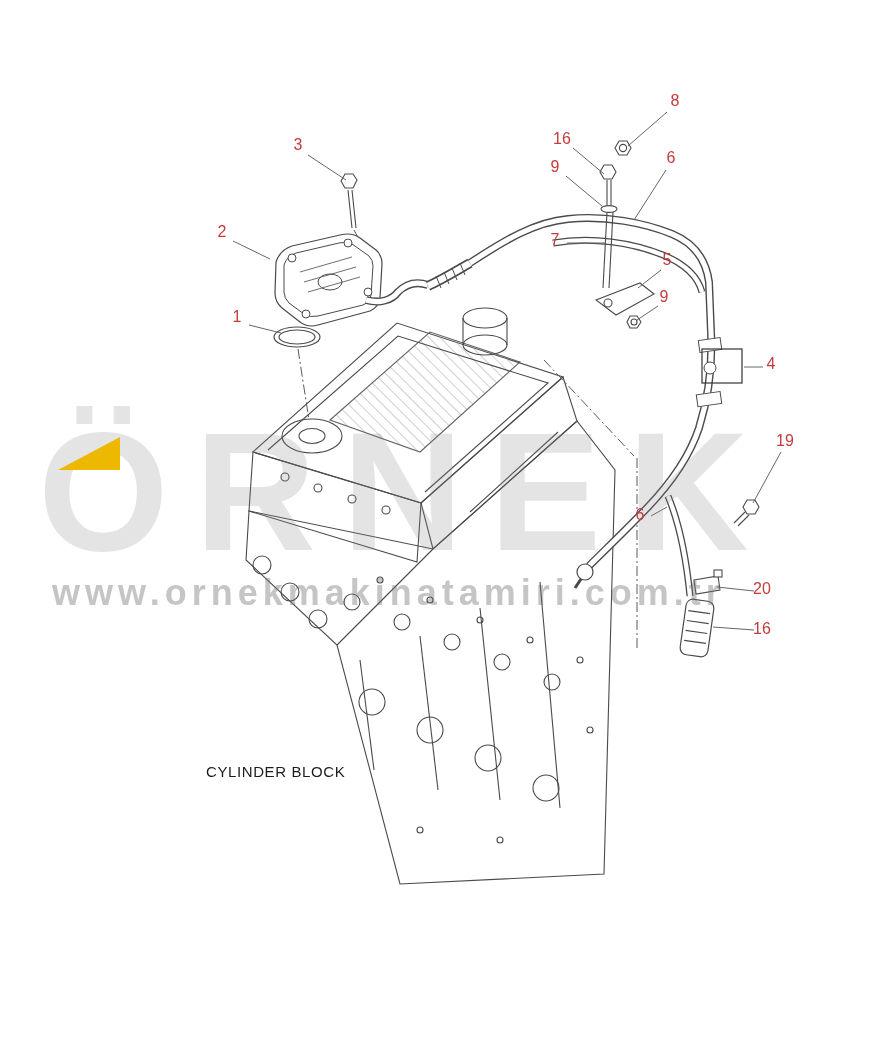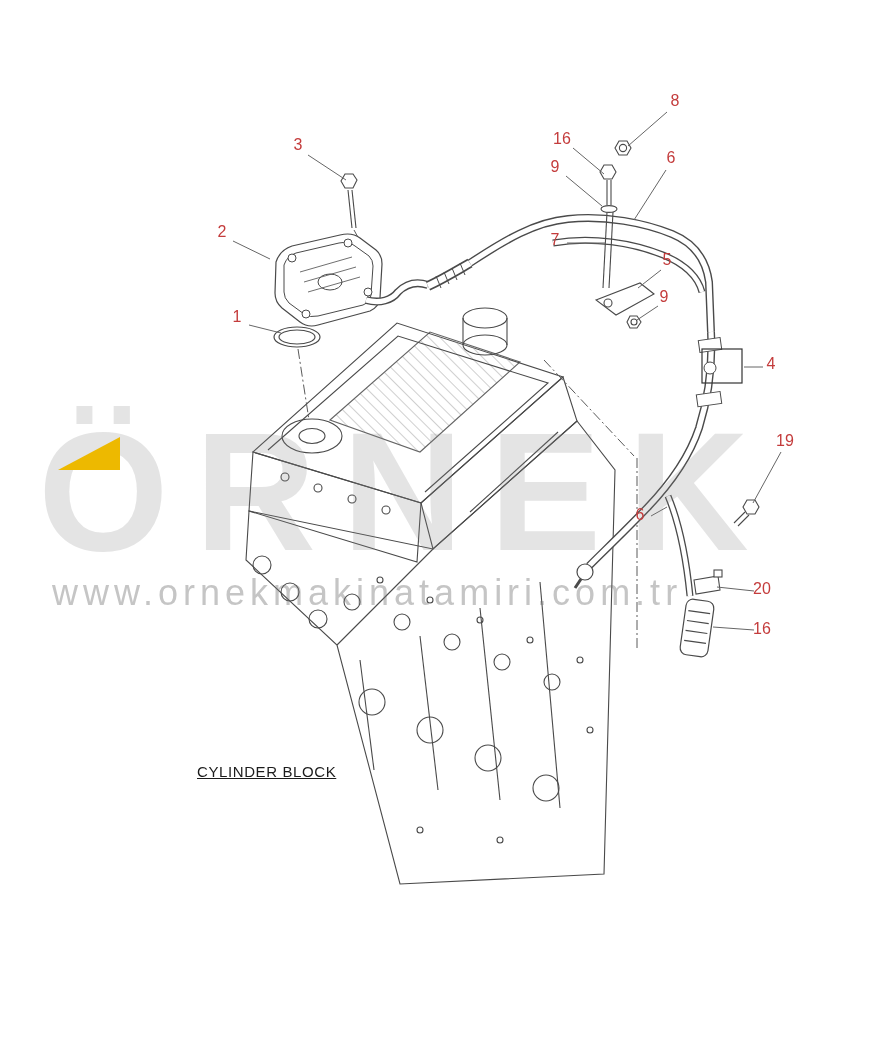--- a/index.html
+++ b/index.html
@@ -8,35 +8,35 @@
     overflow:hidden;font-family:"Liberation Sans",sans-serif;
   }
   
   .wm-brand{
     position:absolute;left:38px;top:408px;white-space:nowrap;
     font-size:168px;font-weight:bold;letter-spacing:26px;
     color:rgba(130,130,130,0.22);z-index:3;pointer-events:none;line-height:1;
   }
   .wm-url{
     position:absolute;left:52px;top:572px;white-space:nowrap;
-    font-size:36px;font-weight:normal;letter-spacing:5px;
+    font-size:36px;font-weight:bold;letter-spacing:5px;
     color:rgba(110,110,110,0.40);z-index:3;pointer-events:none;
   }
   .wm-tri{position:absolute;left:58px;top:436px;z-index:3;pointer-events:none;}
   
   #art{position:absolute;left:0;top:0;z-index:2;}
   
   .callout{
     position:absolute;z-index:4;color:#c43c3c;font-size:16px;
     transform:translate(-50%,-50%);user-select:none;
   }
   
   .block-label{
-    position:absolute;left:197px;top:763px;z-index:4;
-    font-size:15px;letter-spacing:0.6px;color:#1c1c1c;text-decoration:underline;
+    position:absolute;left:206px;top:763px;z-index:4;
+    font-size:15px;letter-spacing:0.6px;color:#1c1c1c;
   }
 </style>
 </head>
 <body>
 
 <div id="stage">
 
   <div class="wm-brand">ÖRNEK</div>
   <div class="wm-url">www.ornekmakinatamiri.com.tr</div>
   <svg class="wm-tri" width="64" height="36">

